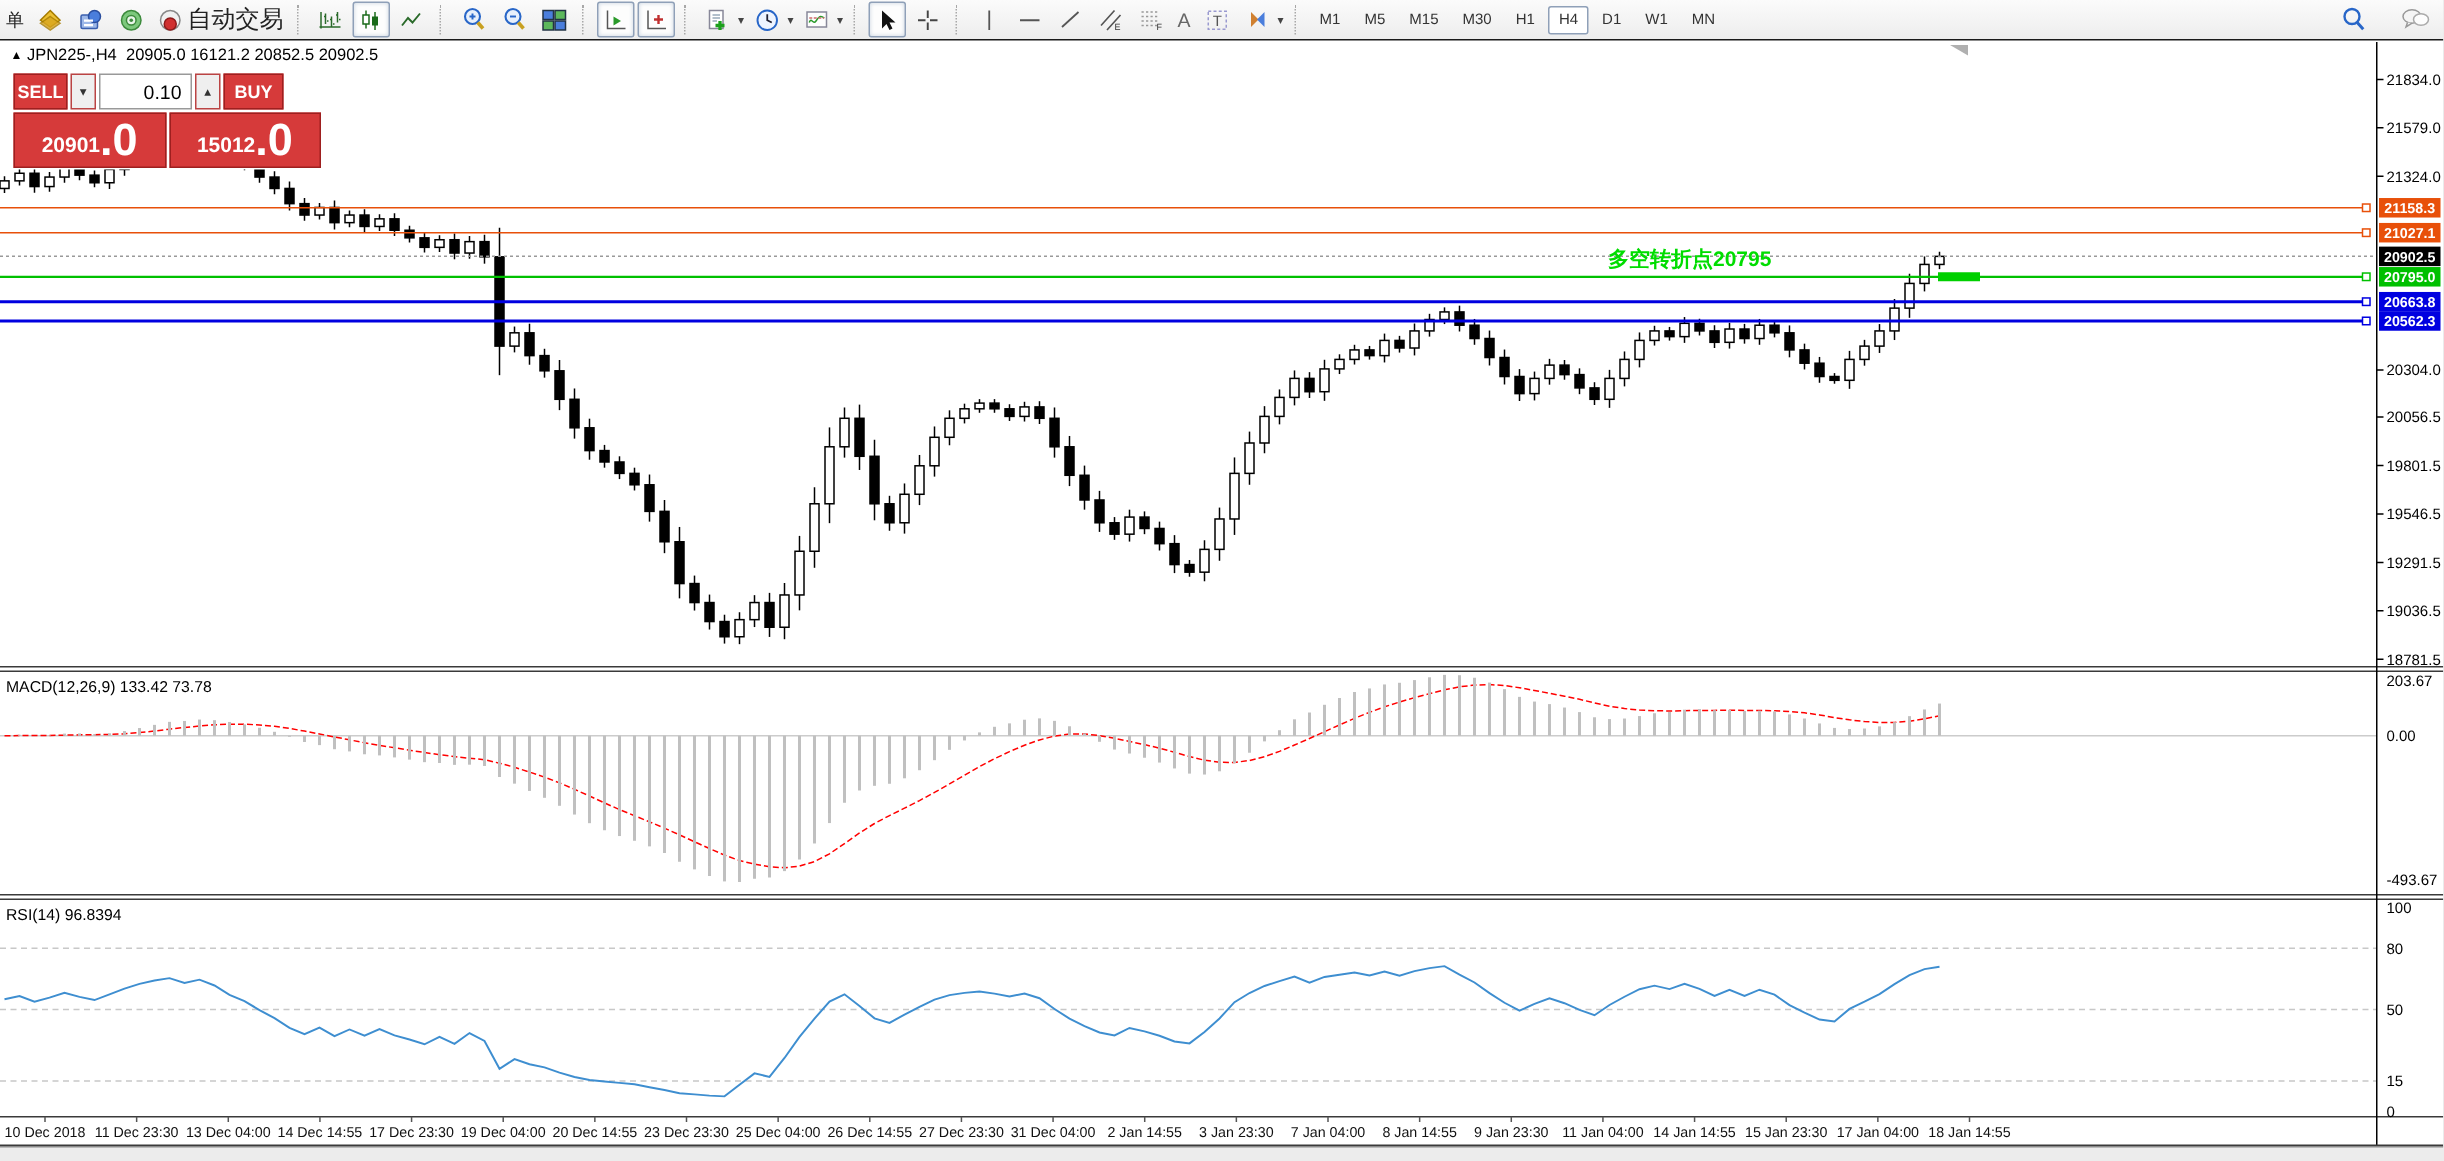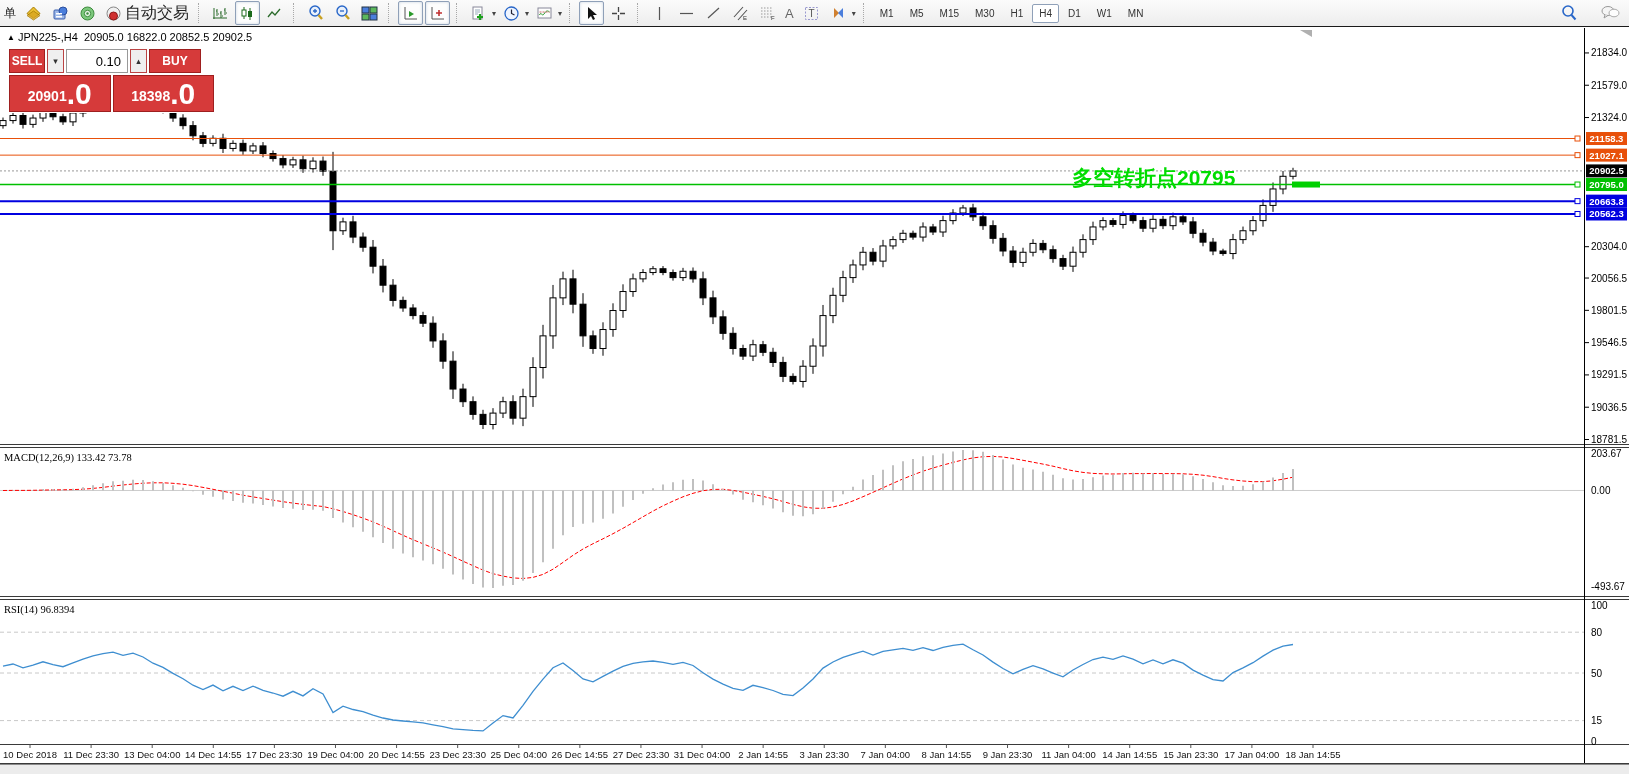--- a/index.html
+++ b/index.html
@@ -15,29 +15,29 @@
   .autobtn{display:flex;align-items:center;height:22px;padding:0 4px;font-size:16px;color:#222;flex:none;}
   .autobtn svg{margin-right:3px;}
   .grip{width:3px;height:20px;border-left:1px dotted #a8a8a8;margin:0 5px;flex:none;}
   .caret{font-size:8px;color:#444;margin:0 2px 0 0;flex:none;}
   .tfbtn{font-size:10px;color:#333;padding:3px 6px;margin:0 1px;border:1px solid transparent;border-radius:2px;flex:none;}
   .tfbtn.pressed{border-color:#8fa0b8;background:#fff;}
   .tb-right{margin-left:auto;display:flex;align-items:center;margin-right:6px;}
   
   .chart-title{position:absolute;top:31px;left:7px;font-size:11px;color:#000;z-index:5;}
   .chart-title .tri{font-size:8px;vertical-align:1px;margin-right:3px;}
-  .pane-label{position:absolute;left:4px;font-size:10.5px;color:#000;z-index:5;font-family:Liberation Serif, serif;}
-  .annotation{position:absolute;top:164px;left:1072px;font-size:21px;font-weight:bold;color:#00dd00;z-index:6;white-space:nowrap;}
+  .pane-label{position:absolute;left:4px;font-size:10.5px;color:#000;z-index:5;}
+  .annotation{position:absolute;top:164px;left:1072px;font-size:14px;font-weight:bold;color:#00dd00;z-index:6;white-space:nowrap;}
   
   .trade-panel{position:absolute;top:48px;left:8px;width:205px;z-index:7;background:#fff;padding:1px;}
   .tp-row1{display:flex;height:24px;gap:2px;}
   .tp-sell-top,.tp-buy-top{background:#d63a3a;border:1px solid #9e1f1f;color:#fff;font-size:12px;font-weight:bold;
         display:flex;align-items:center;justify-content:center;box-sizing:border-box;}
   .tp-sell-top{width:36px;}
-  .tp-buy-top{width:52px;}
+  .tp-buy-top{width:40px;}
   .tp-spin{width:17px;background:#efefef;border:1px solid #b44;color:#333;font-size:9px;display:flex;
         align-items:center;justify-content:center;box-sizing:border-box;}
   .tp-lot{width:62px;border:1px solid #999;font-size:13px;text-align:right;padding:0 6px 0 16px;box-sizing:border-box;
         font-family:"Liberation Sans",sans-serif;color:#000;background:#fff;}
   .tp-row2{display:flex;height:37px;gap:2px;margin-top:2px;}
   .tp-price{flex:1;background:#d63a3a;border:1px solid #9e1f1f;color:#fff;display:flex;align-items:flex-end;
         justify-content:center;box-sizing:border-box;padding-bottom:2px;}
   .tp-pmain{font-size:14px;font-weight:bold;line-height:26px;}
   .tp-pbig{font-size:30px;font-weight:bold;line-height:30px;}
   .bottom-strip{position:absolute;left:0;top:764px;width:1629px;height:10px;background:#ececec;border-top:1px solid #8a8a8a;}
@@ -769,38 +769,38 @@
         <line x1="1190.8095238095239" y1="744.5" x2="1190.8095238095239" y2="748" stroke="#555"></line>
         <text x="1190.8095238095239" y="758" font-family="&quot;Liberation Sans&quot;,sans-serif" font-size="9.5" fill="#111" text-anchor="middle">15 Jan 23:30</text>
         <line x1="1251.904761904762" y1="744.5" x2="1251.904761904762" y2="748" stroke="#555"></line>
         <text x="1251.904761904762" y="758" font-family="&quot;Liberation Sans&quot;,sans-serif" font-size="9.5" fill="#111" text-anchor="middle">17 Jan 04:00</text>
         <line x1="1313" y1="744.5" x2="1313" y2="748" stroke="#555"></line>
         <text x="1313" y="758" font-family="&quot;Liberation Sans&quot;,sans-serif" font-size="9.5" fill="#111" text-anchor="middle">18 Jan 14:55</text>
       </g>
     </svg>
 
   <div class="chart-title">
-    <span class="tri">▲</span><span>JPN225-,H4</span>&nbsp;&nbsp;<span>20905.0 16822.0 20852.5 20902.5</span>
+    <span class="tri">▲</span><span>JPN225-,H4</span>&nbsp;&nbsp;<span>20905.0 16121.2 20852.5 20902.5</span>
   </div>
 
   <div class="trade-panel">
     <div class="tp-row1">
       <div class="tp-sell-top">SELL</div>
       <div class="tp-spin">▾</div>
       <input class="tp-lot" value="0.10" style="">
       <div class="tp-spin">▴</div>
       <div class="tp-buy-top">BUY</div>
     </div>
     <div class="tp-row2">
       <div class="tp-price">
         <span class="tp-pmain">20901</span>
           <span class="tp-pbig">.0</span>
       </div>
       <div class="tp-price">
-        <span class="tp-pmain">18398</span>
+        <span class="tp-pmain">15012</span>
           <span class="tp-pbig">.0</span>
       </div>
     </div>
   </div>
 
   <div class="pane-label" style="top:452px;">MACD(12,26,9) 133.42 73.78</div>
   <div class="pane-label" style="top:604px;">RSI(14) 96.8394</div>
   <div class="annotation">多空转折点20795</div>
 
   <div class="bottom-strip"></div>

